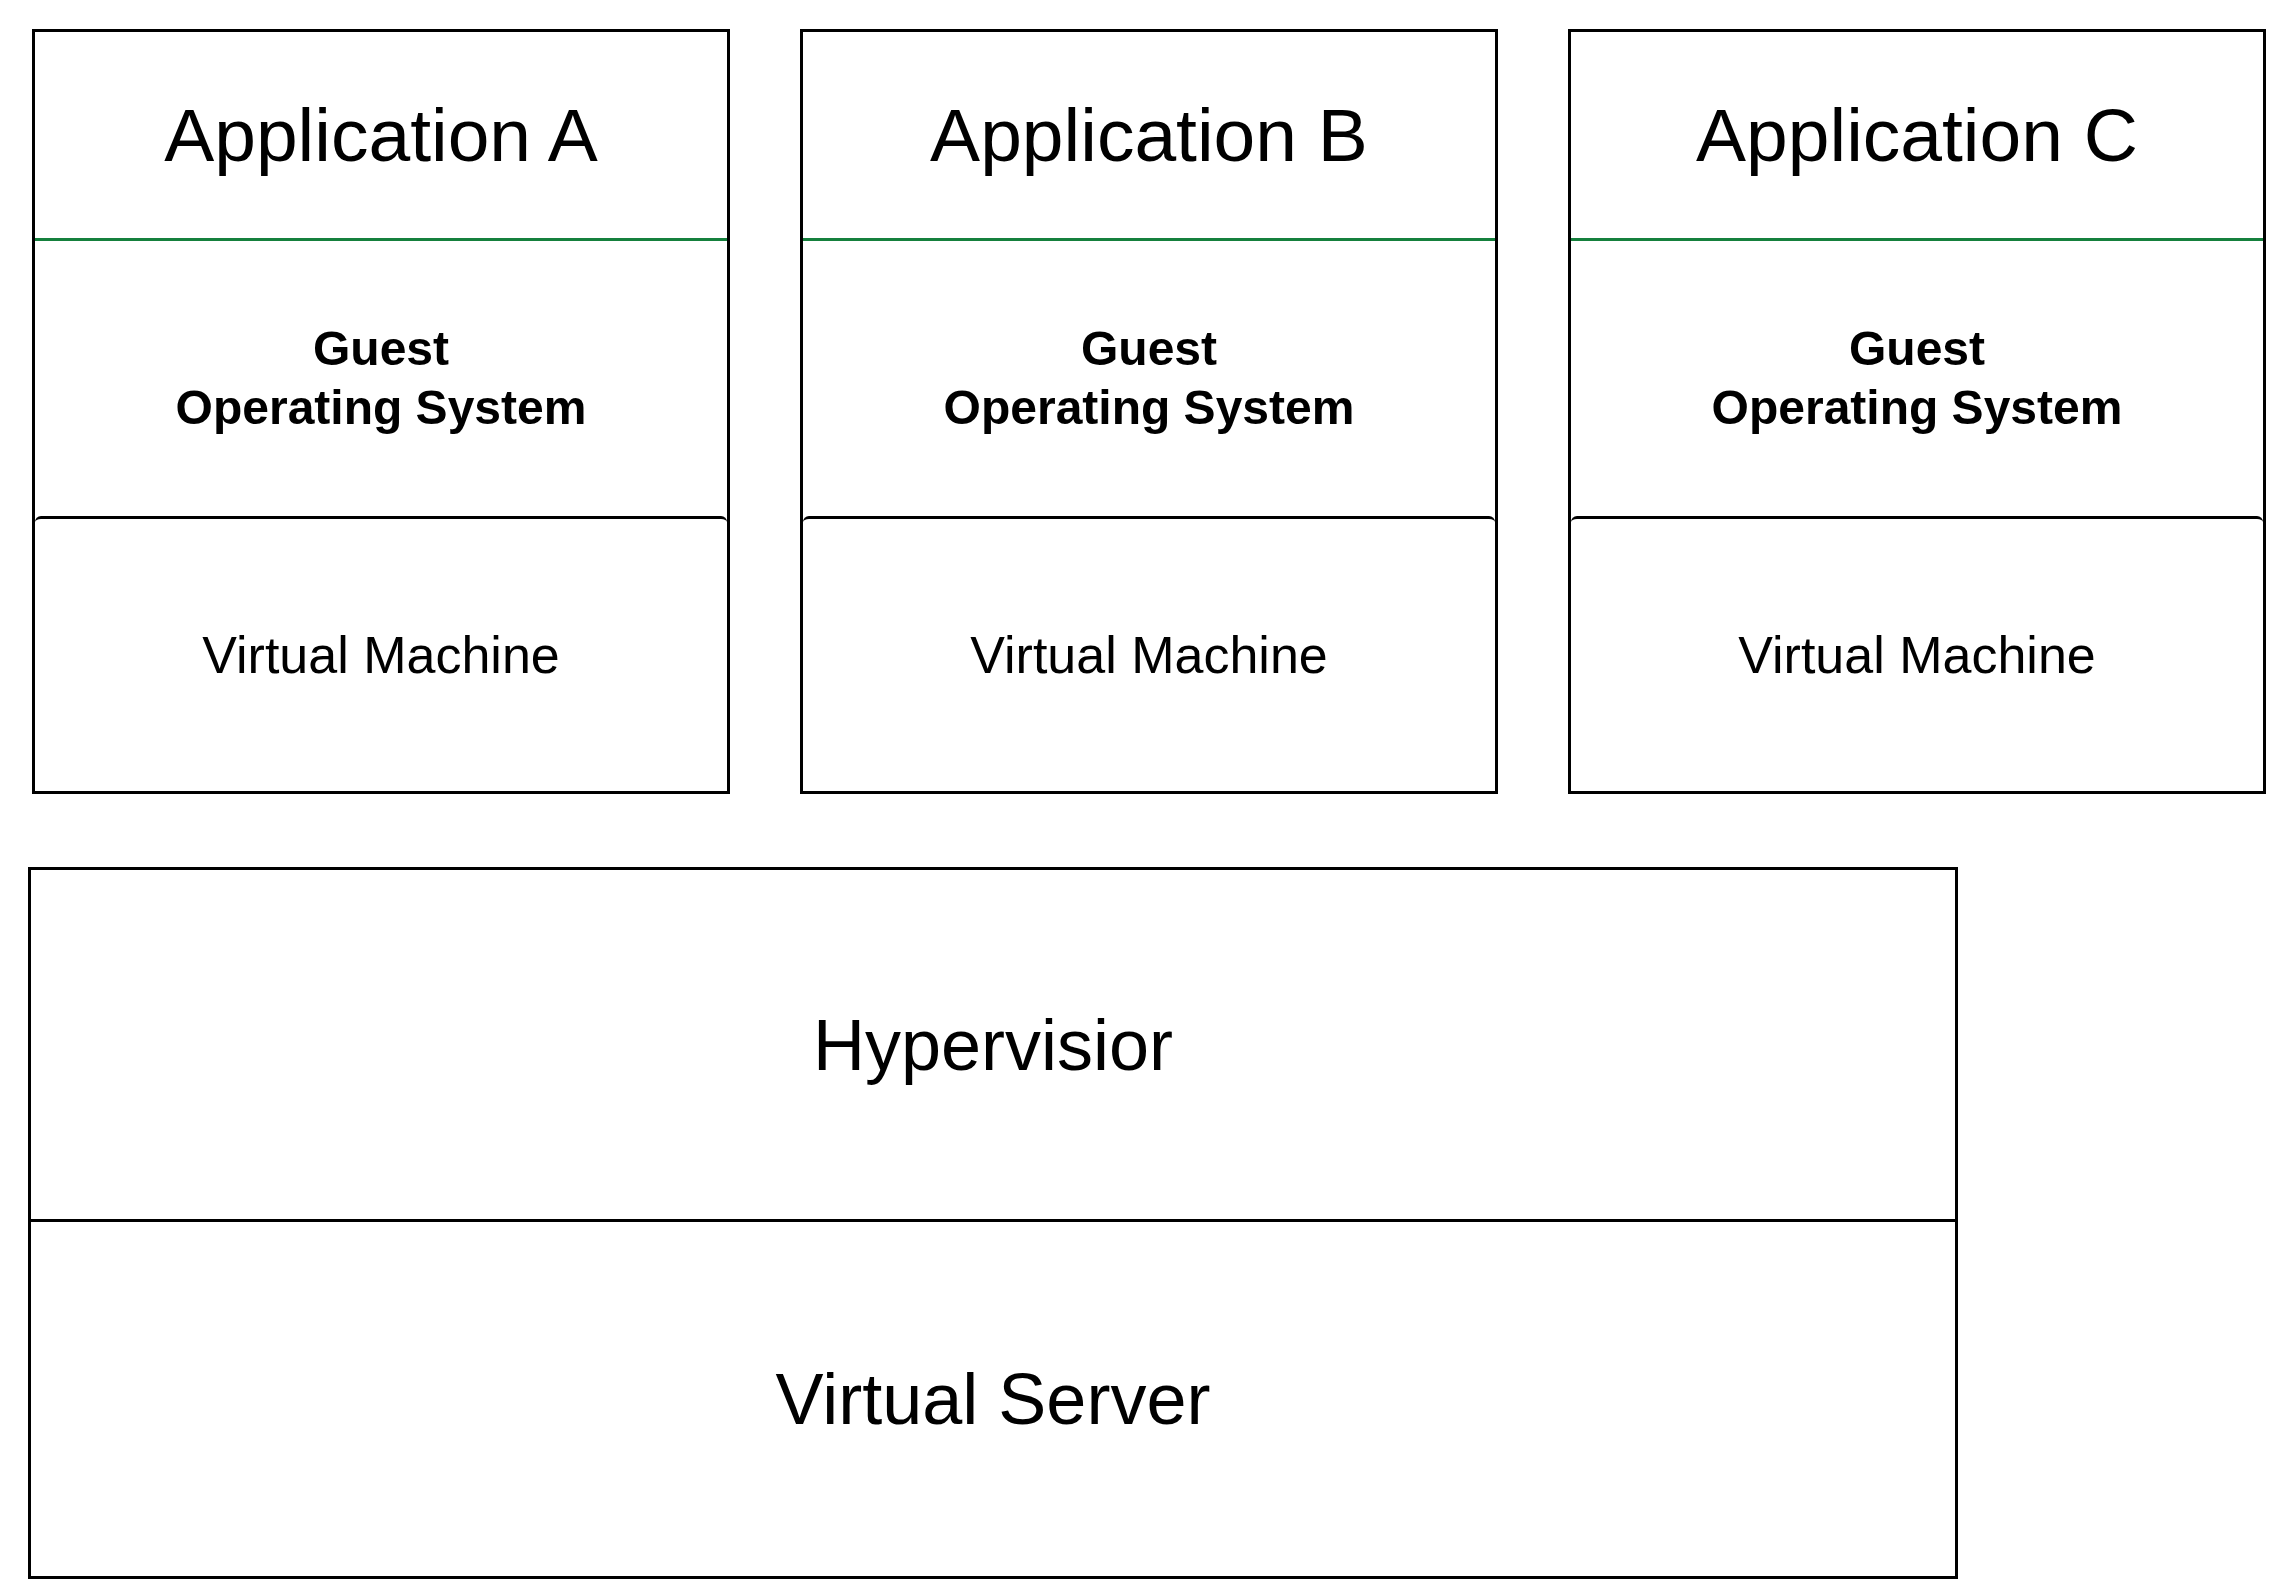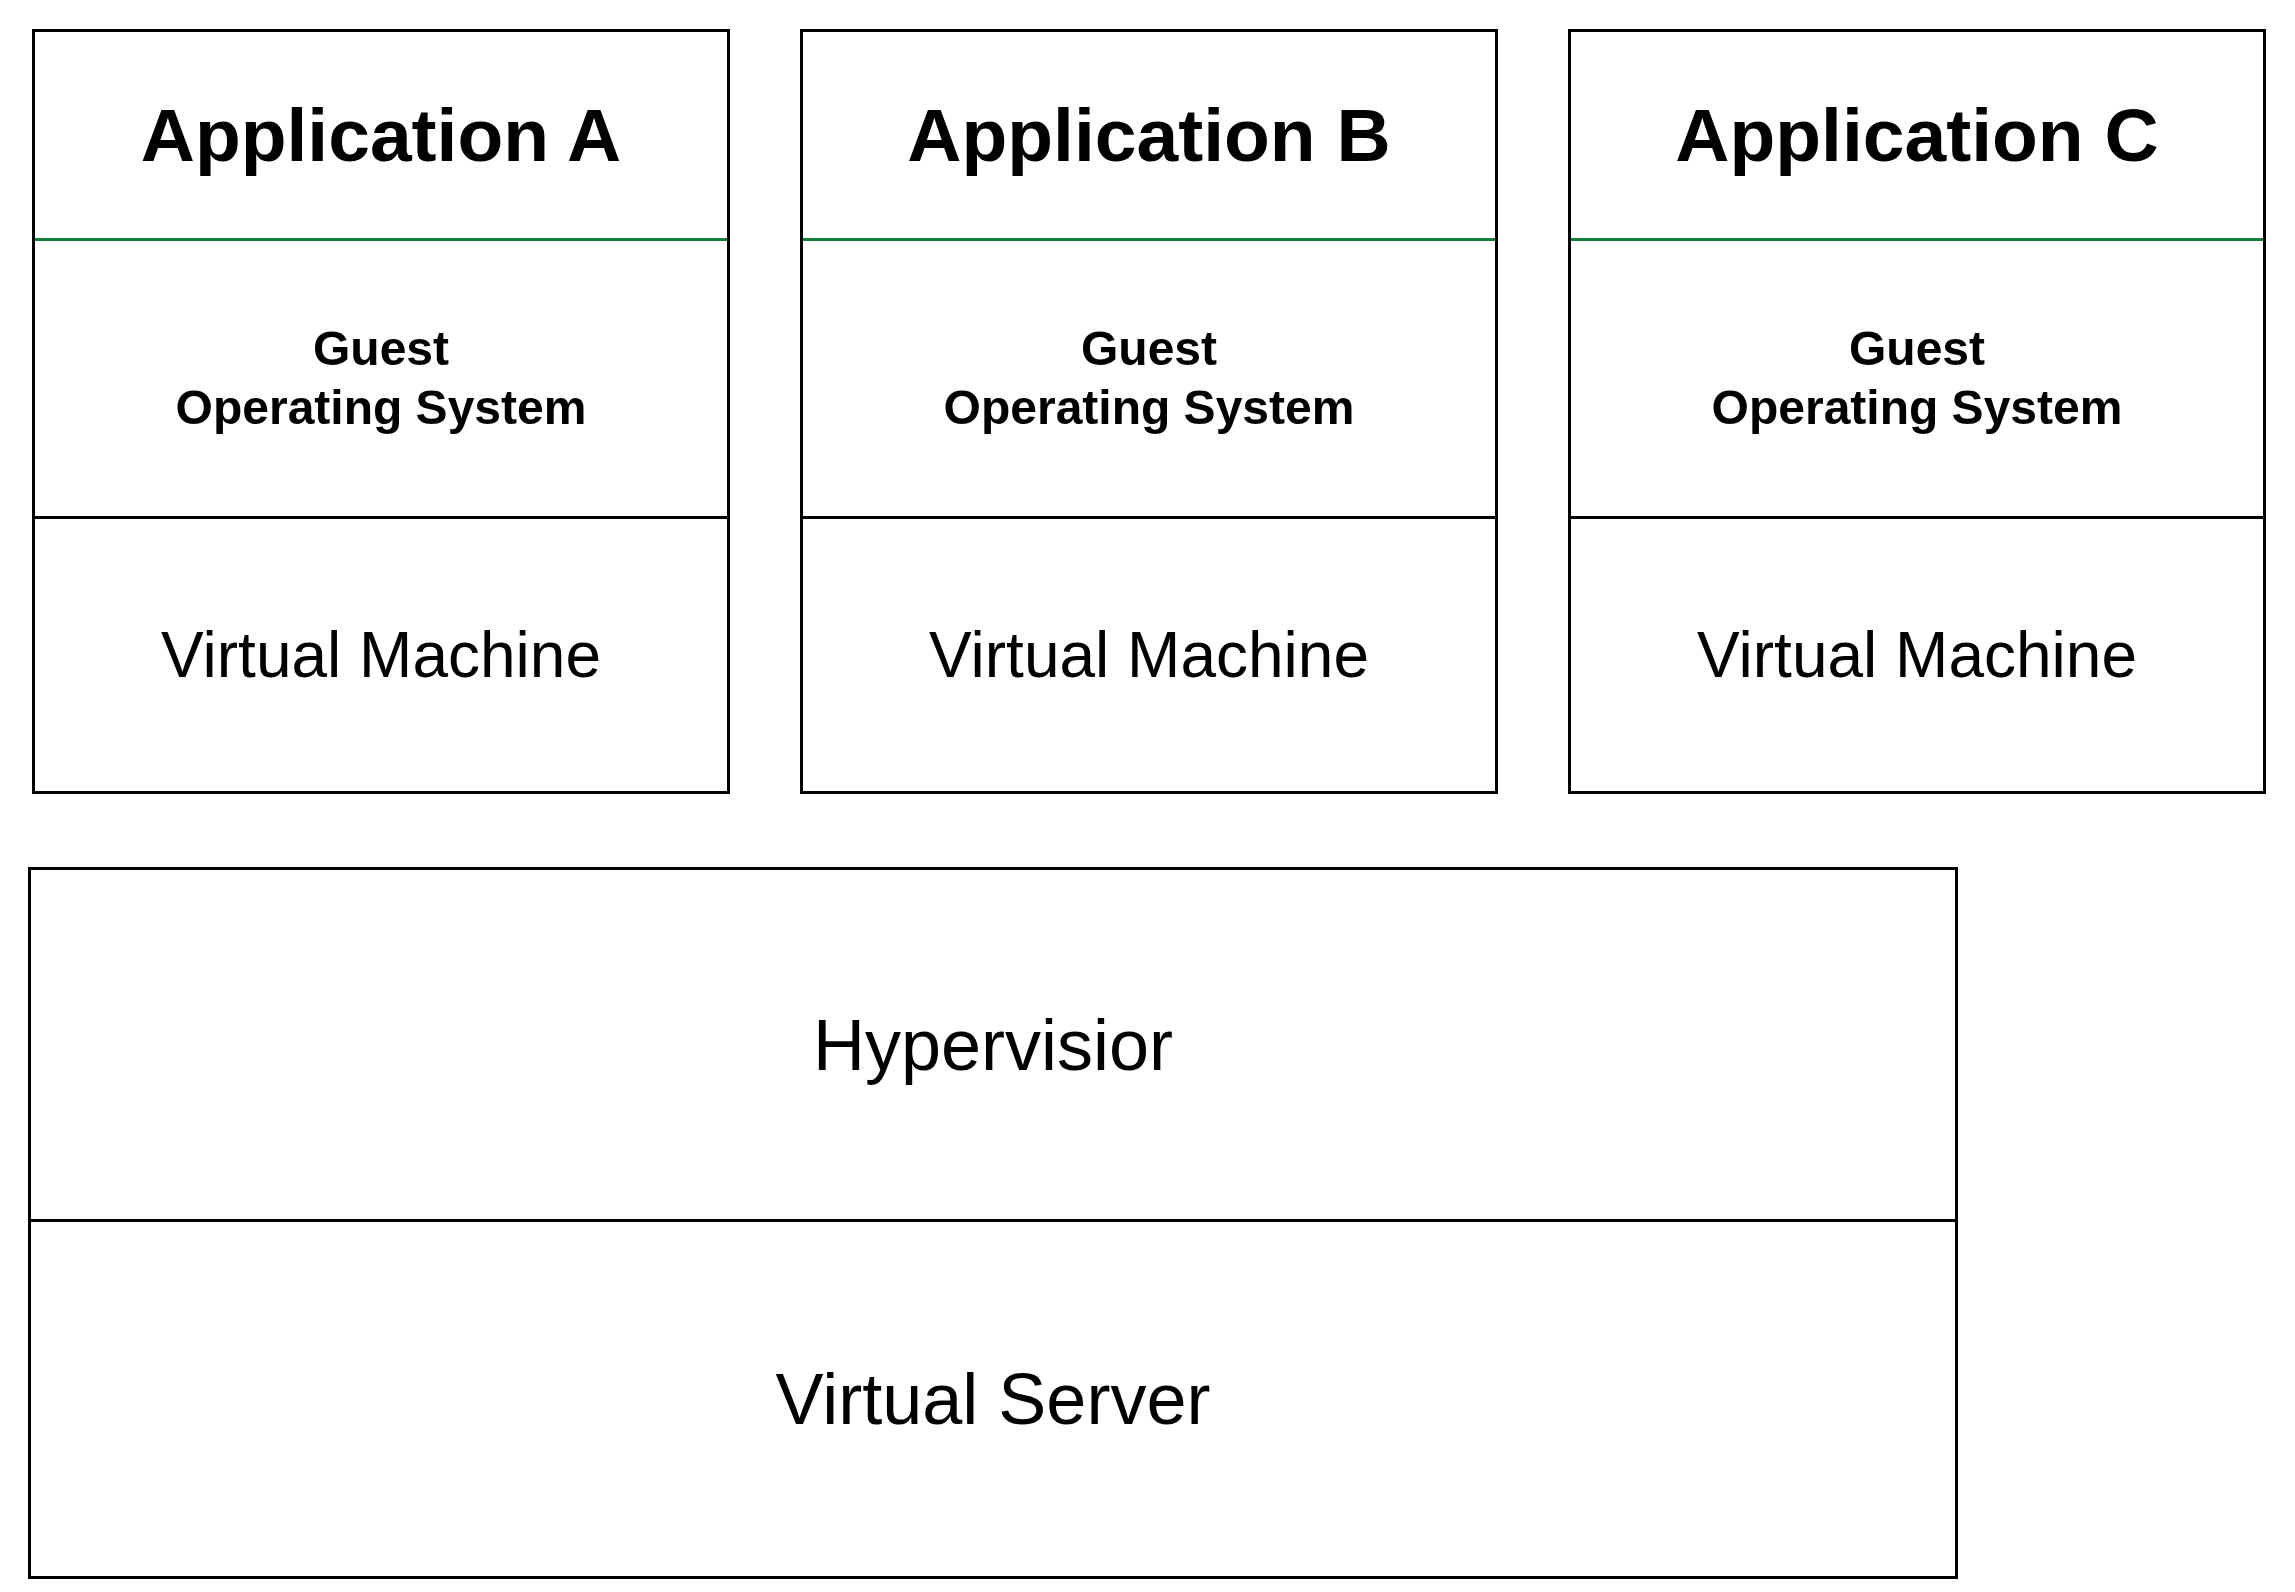--- a/index.html
+++ b/index.html
@@ -35,34 +35,35 @@
   .cell {
     display: flex;
     align-items: center;
     justify-content: center;
     text-align: center;
     box-sizing: border-box;
   }
   .cell.app {
     height: 27.2%;
     font-size: 75px;
-    font-weight: bold;
+    font-weight: normal;
   }
   .cell.guest {
     height: 36.6%;
     border-top: 3px solid #15803d;
     font-size: 48px;
     line-height: 1.22;
     white-space: pre-line;
     font-weight: bold;
   }
   .cell.vm {
     flex: 1 1 auto;
     border-top: 3px solid #000000;
-    font-size: 64px;
+    font-size: 52px;
+    border-radius: 6px;
   }
   .host {
     position: absolute;
     left: 28px;
     top: 867px;
     width: 1930px;
     height: 712px;
     box-sizing: border-box;
     border: 3.8px solid #000000;
     background: #ffffff;

